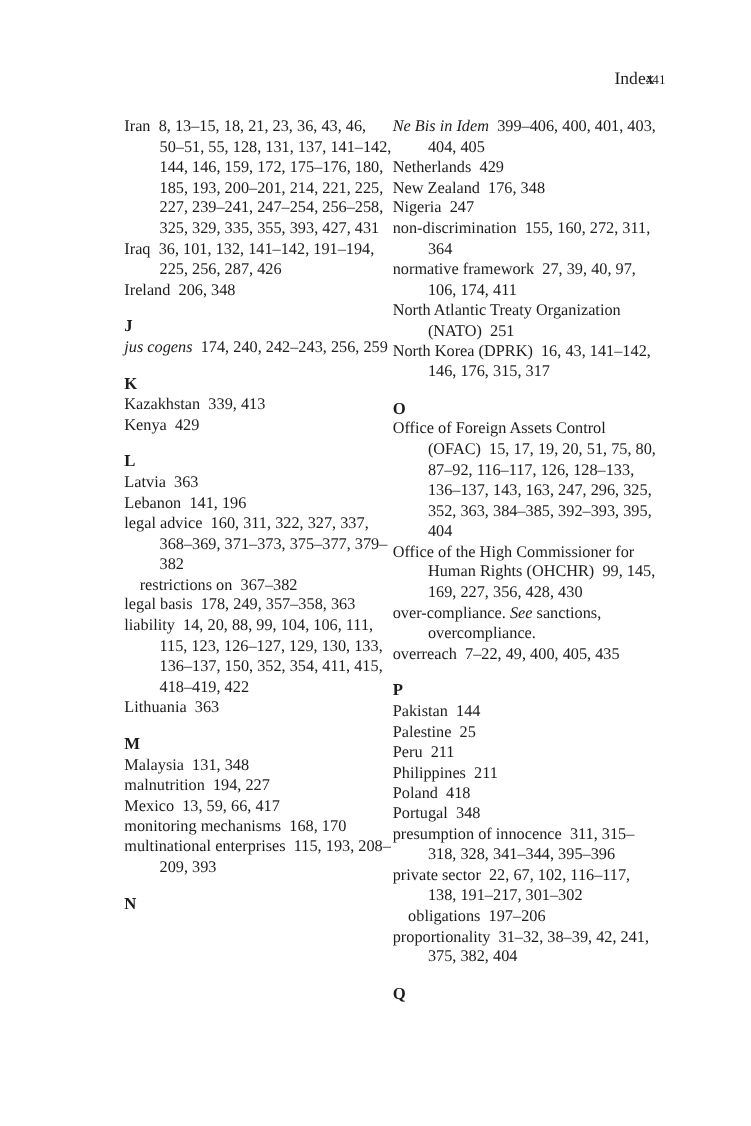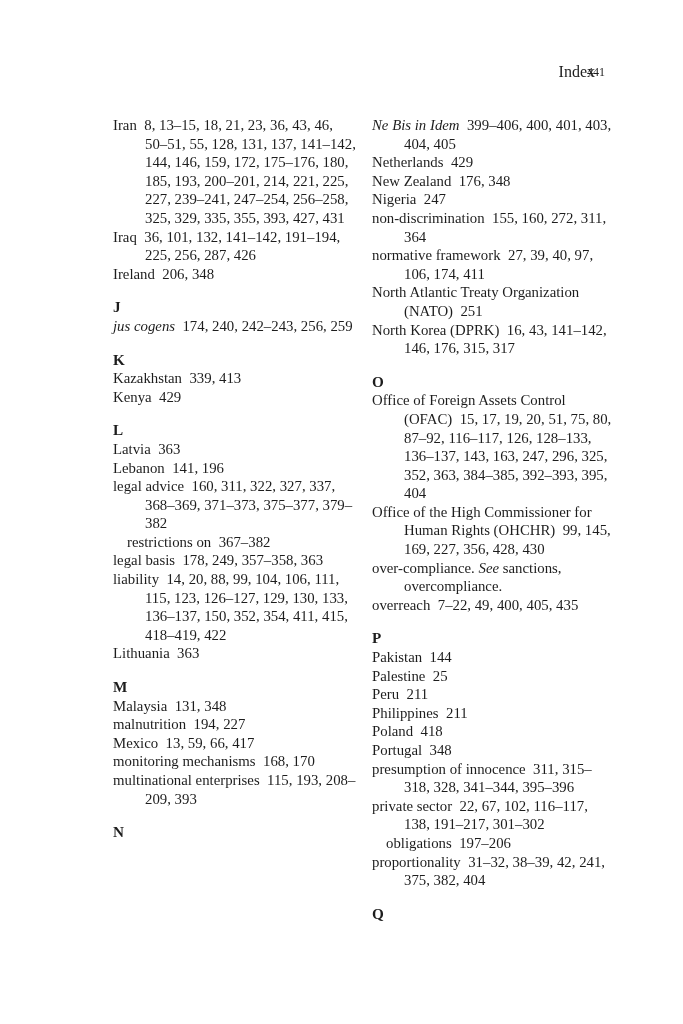--- a/index.html
+++ b/index.html
@@ -26,22 +26,21 @@
     line-height: 20px;
   }
   .pagenum {
     position: absolute;
     right: 16px; top: 0;
     font-size: 12px;
     line-height: 20px;
   }
   .columns {
     display: flex;
-    gap: 15px;
-    margin-top: 34px;
+    margin-top: 24px;
   }
   .col { width: 244px; flex: 0 0 244px; }
   .section { margin-top: 15px; }
   .col .section:first-child { margin-top: 0; }
   .heading {
     font-weight: bold;
     font-size: 15.2px;
     line-height: 18.6px;
   }
   .entry {

